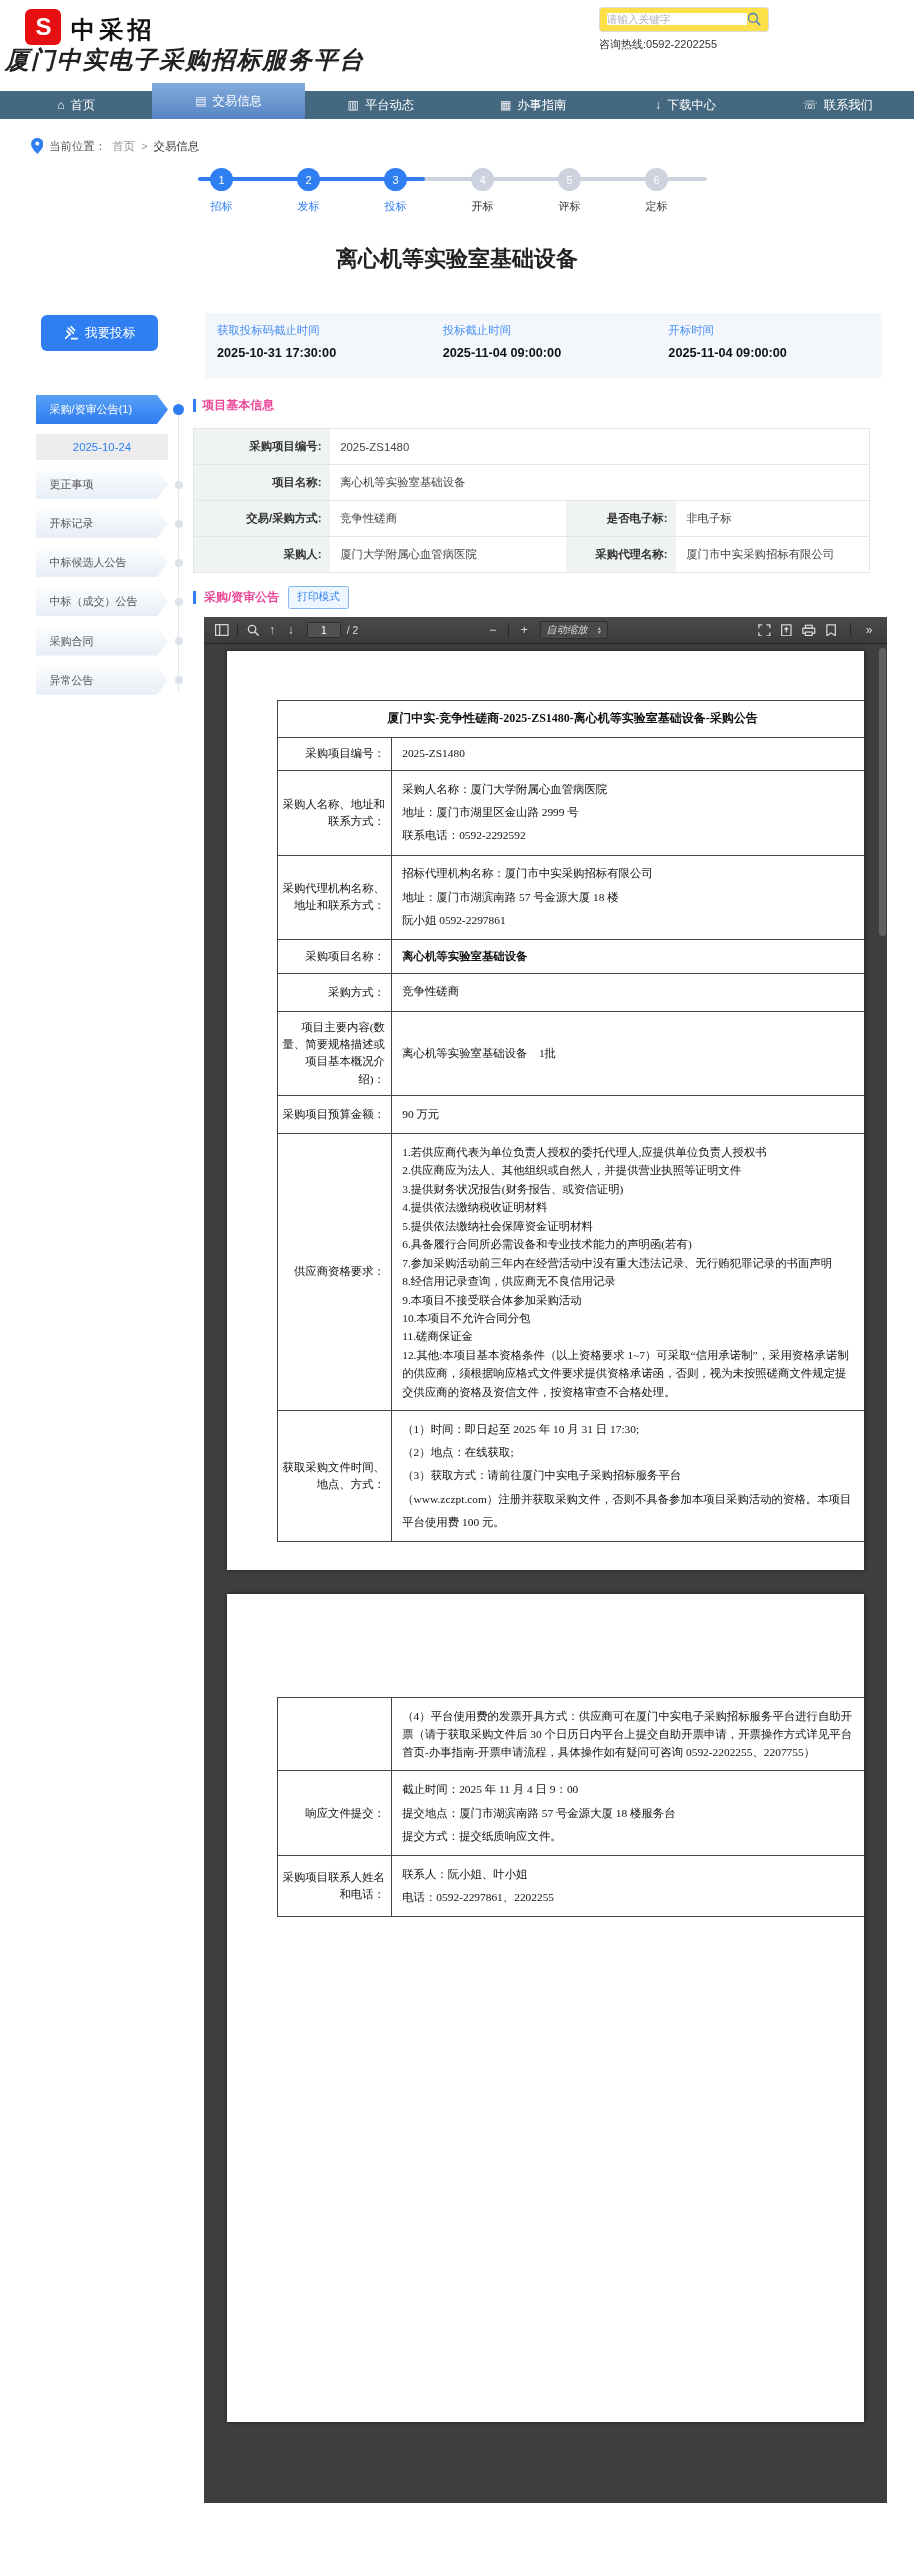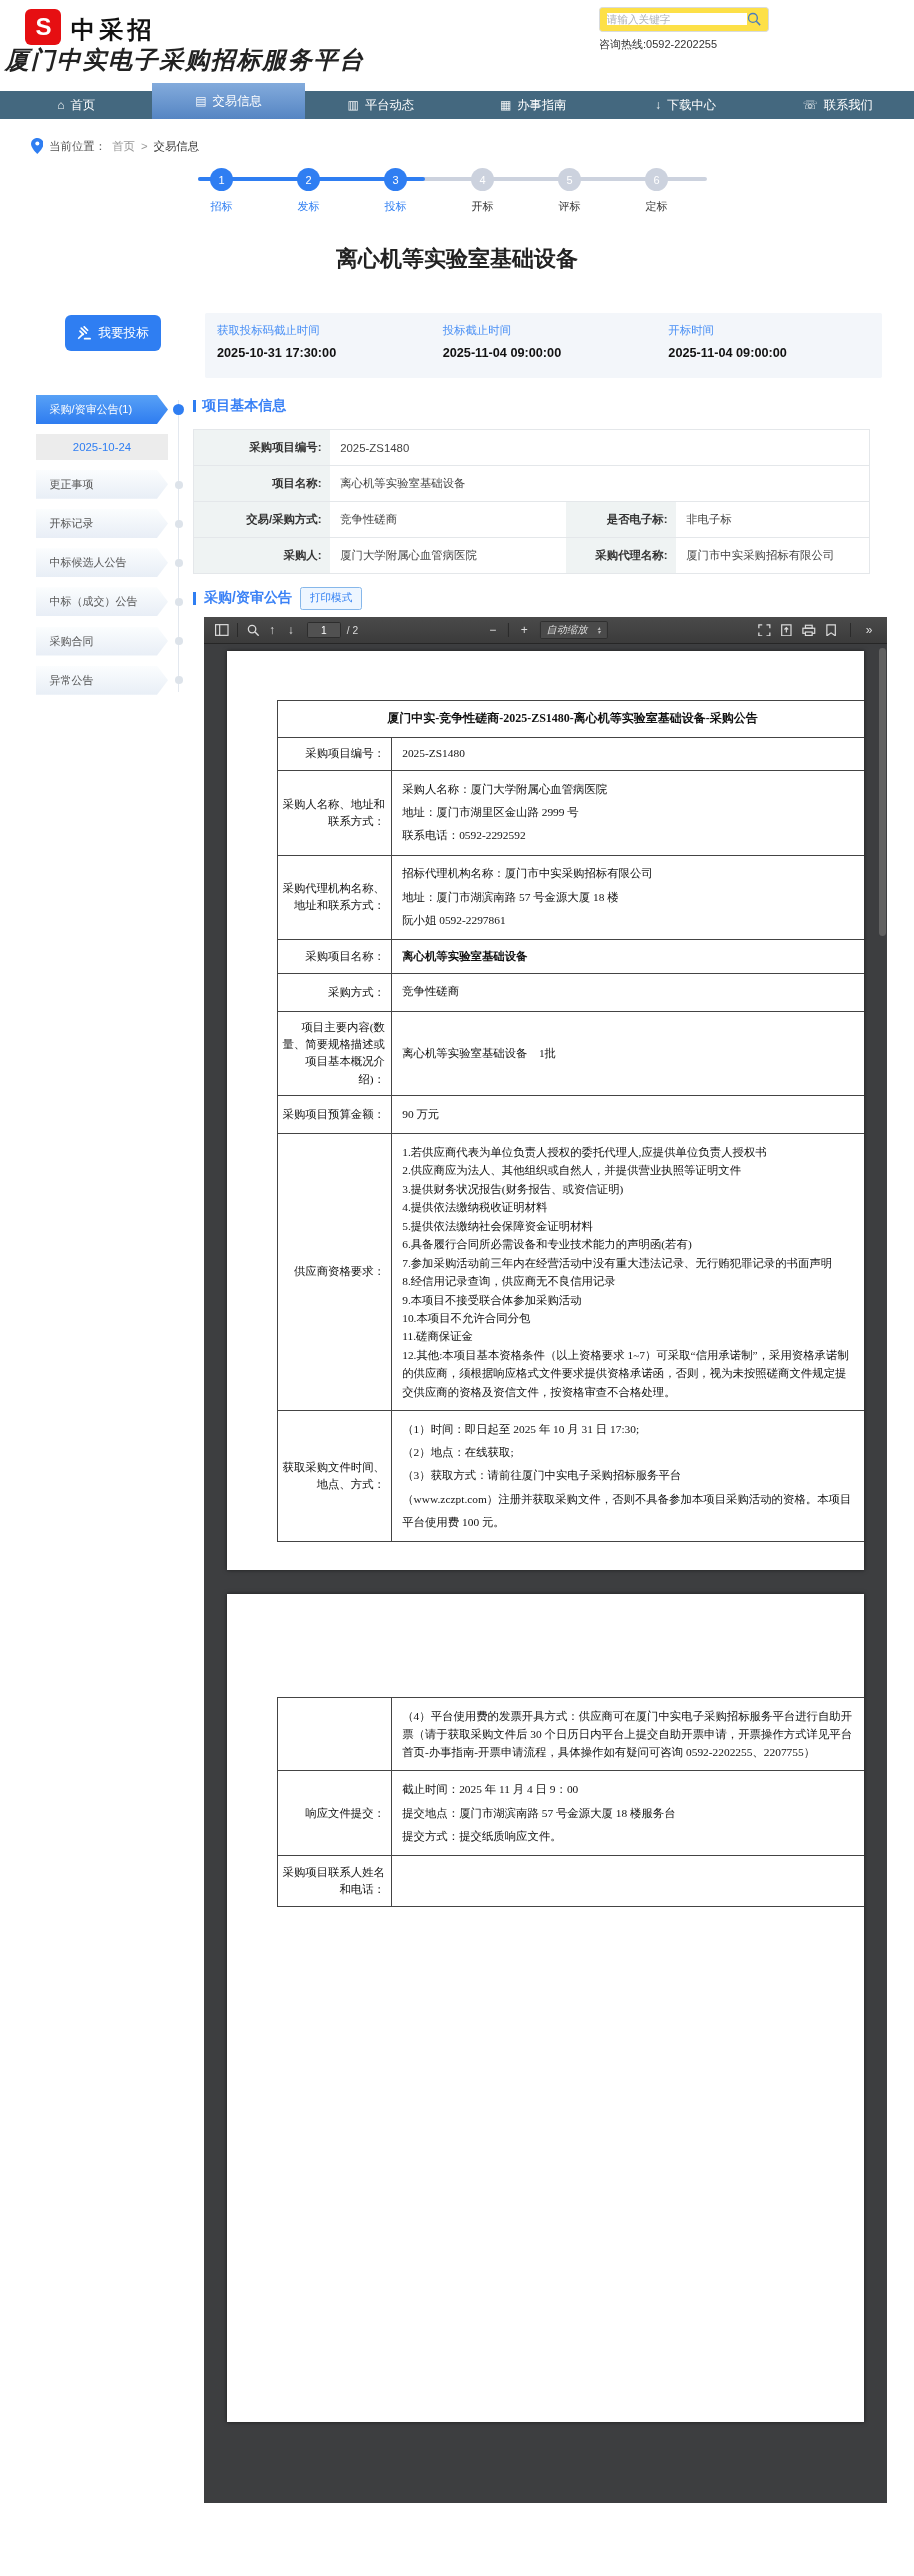--- a/index.html
+++ b/index.html
@@ -32,21 +32,21 @@
   .st-line-done { position:absolute; top:9.3px; left:-12px; width:227px; height:4.2px; background:#2f7ef2; border-radius:2.5px; }
   .st-circles { position:absolute; top:0; left:0; width:458px; display:flex; justify-content:space-between; }
   .st-c { width:23px; height:23px; border-radius:50%; color:#fff; font-size:11px; display:flex; align-items:center; justify-content:center; position:relative; z-index:2; }
   .st-c.done { background:#2f7ef2; } .st-c.todo { background:#ccd2de; }
   .st-labels { position:absolute; top:31px; left:0; width:458px; display:flex; justify-content:space-between; }
   .st-l { width:23px; display:flex; justify-content:center; white-space:nowrap; font-size:11px; }
   .st-l.done { color:#2f7ef2; } .st-l.todo { color:#333; }
 
   
   .proj-title { position:absolute; top:244px; left:0; width:914px; text-align:center; font-size:22px; font-weight:bold; color:#222; }
-  .bid-btn { position:absolute; left:41px; top:315px; width:96px; height:36px; background:#2f7ef2; border:none; border-radius:6px; color:#fff; font-size:12.7px; display:flex; align-items:center; justify-content:center; gap:6.8px; cursor:pointer; font-family:"Liberation Sans",sans-serif;margin-left:24px; }
+  .bid-btn { position:absolute; left:41px; top:315px; width:117px; height:36px; background:#2f7ef2; border:none; border-radius:6px; color:#fff; font-size:12.7px; display:flex; align-items:center; justify-content:center; gap:6.8px; cursor:pointer; font-family:"Liberation Sans",sans-serif; }
   .bid-panel { position:absolute; left:205px; top:313px; width:677px; height:65px; background:#f3f6fa; border-radius:1.7px; display:flex; }
   .bid-col { flex:1; padding:10.2px 6.8px 0 12px; }
   .bid-col .bl { font-size:11.4px; color:#4a90f5; }
   .bid-col .bv { font-size:12.7px; font-weight:bold; color:#111; margin-top:7.6px; }
 
   
   .sidebar { position:absolute; left:36px; top:395px; width:132px; }
   .side-item { height:29px; margin-bottom:10.2px; display:flex; align-items:center; padding-left:13.6px; font-size:11px; color:#555; cursor:pointer;
     background:linear-gradient(180deg,#fbfdfe,#e8eef6);
     clip-path:polygon(0 0, calc(100% - 11px) 0, 100% 50%, calc(100% - 11px) 100%, 0 100%); }
@@ -54,21 +54,21 @@
   .side-date { height:25.4px; margin-bottom:10.2px; background:#ececec; color:#2f7ef2; font-size:11.4px; display:flex; align-items:center; justify-content:center; cursor:pointer; }
   .timeline { position:absolute; left:178px; top:400px; width:0.8px; height:292px; background:#e3e8ef; }
   .tdot { position:absolute; border-radius:50%; }
   .tdot.blue { left:173px; top:404px; width:11px; height:11px; background:#2f7ef2; }
   .tdot.gray { left:175px; width:7.6px; height:7.6px; background:#dde3ea; }
 
   
   .main { position:absolute; left:193px; top:397px; width:677px; }
   .sec-head { display:flex; align-items:center; gap:6.8px; }
   .sec-bar { width:2.5px; height:12.7px; background:#2f7ef2; }
-  .sec-title { font-size:14px; font-weight:bold; color:#3b82f6; }
+  .sec-title { font-size:12px; font-weight:bold; color:#ec4899; }
   .info-table { margin-top:14.4px; border:0.8px solid #e4e7ea; border-bottom:none; width:677px; }
   .it-row { display:flex; border-bottom:0.8px solid #e4e7ea; height:36px; }
   .it-label { width:136px; background:#eff3f3; display:flex; align-items:center; justify-content:flex-end; padding-right:8.5px; font-size:11.4px; font-weight:bold; color:#333; flex-shrink:0; }
   .it-label.c2 { width:110px; }
   .it-val { display:flex; align-items:center; padding-left:10.2px; font-size:11.4px; color:#444; }
   .it-val.w1 { width:236px; border-right:none; } .it-val.span { flex:1; } .it-val.w2 { flex:1; }
   .notice-head { margin-top:12.7px; display:flex; align-items:center; gap:8.5px; }
   .print-btn { padding:3.4px 8.5px; border:0.8px solid #86b7ea; background:#eef6ff; color:#2f7ef2; font-size:10.6px; border-radius:2.5px; cursor:pointer; font-family:"Liberation Sans",sans-serif; }
 
   
@@ -406,19 +406,21 @@
           <div class="doc-val list">（4）平台使用费的发票开具方式：供应商可在厦门中实电子采购招标服务平台进行自助开票（请于获取采购文件后 30 个日历日内平台上提交自助开票申请，开票操作方式详见平台首页-办事指南-开票申请流程，具体操作如有疑问可咨询 0592-2202255、2207755）</div>
         </div>
         <div class="doc-row">
           <div class="doc-label">响应文件提交：</div>
           <div class="doc-val wide">截止时间：2025 年 11 月 4 日 9：00
 提交地点：厦门市湖滨南路 57 号金源大厦 18 楼服务台
 提交方式：提交纸质响应文件。</div>
         </div>
         <div class="doc-row">
           <div class="doc-label">采购项目联系人姓名和电话：</div>
+          <div class="doc-val wide">联系人：阮小姐、叶小姐
+电话：0592-2297861、2202255</div>
         </div>
       </div>
     </div>
   </div>
 
 </div>
 
 
 </body></html>

